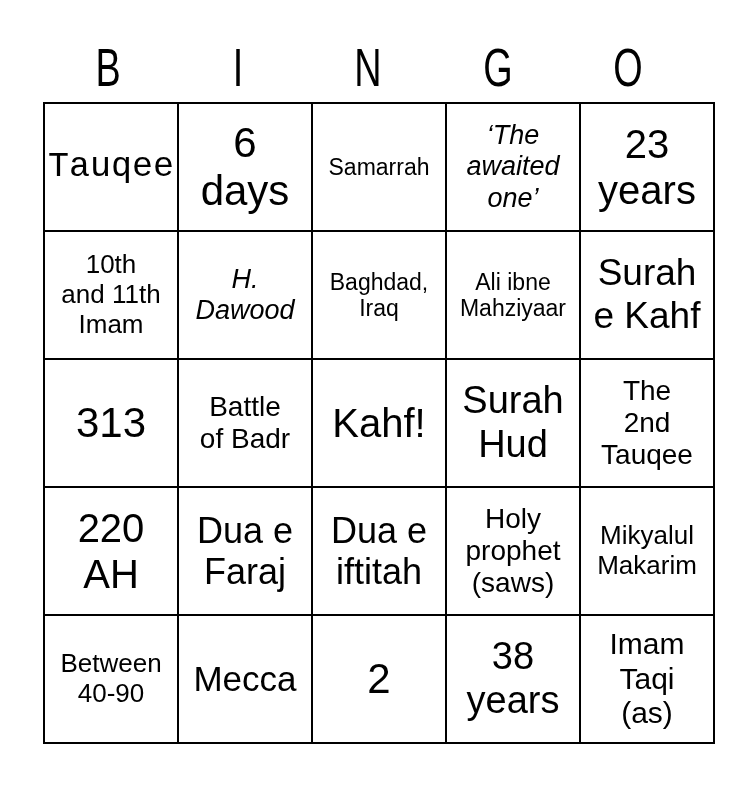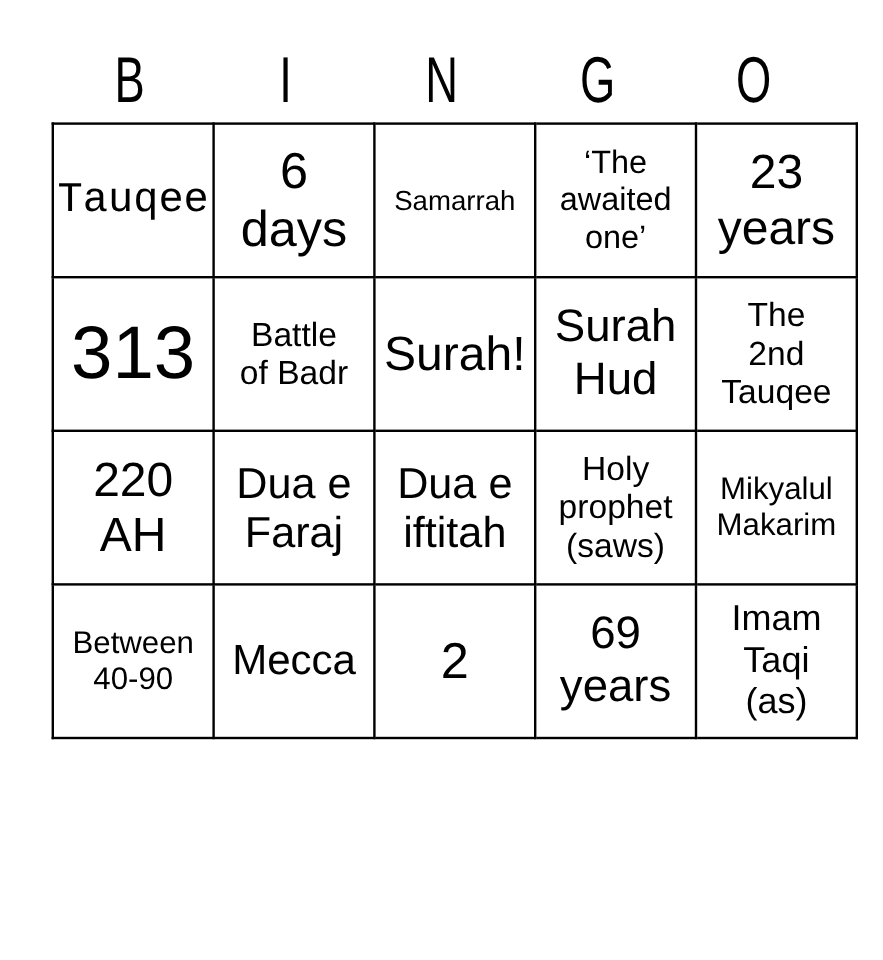--- a/index.html
+++ b/index.html
@@ -47,31 +47,31 @@
     vertical-align: middle;
     white-space: pre-line;
     line-height: 1.15;
     padding: 0 1px;
     overflow: hidden;
     cursor: pointer;
   }
   .fs23 { font-size: 23px; }
   .fs24 { font-size: 23px; }
   .fs26 { font-size: 26px; }
-  .fs27 { font-size: 27px; }
+  .fs27 { font-size: 27px; font-style: italic; }
   .fs28 { font-size: 28px; }
   .fs29 { font-size: 35px; font-family: Liberation Mono, monospace; }
   .fs30 { font-size: 30px; }
   .fs31 { font-size: 35px; }
   .fs36 { font-size: 36px; }
   .fs37 { font-size: 37px; }
   .fs38 { font-size: 38px; }
   .fs40 { font-size: 40px; border-radius: 11px; }
   .fs42 { font-size: 42px; }
-  .fs46 { font-size: 62px; }
+  .fs46 { font-size: 42px; }
 </style>
 </head>
 <body>
 
 <div class="card">
 
   <div class="bingo-header">
     <span class="letter">B</span>
     <span class="letter">I</span>
     <span class="letter">N</span>
@@ -86,24 +86,37 @@
         <td class="cell fs42">6
 days</td>
         <td class="cell fs24">Samarrah</td>
         <td class="cell fs27">‘The
 awaited
 one’</td>
         <td class="cell fs40">23
 years</td>
       </tr>
       <tr>
+        <td class="cell fs26">10th
+and 11th
+Imam</td>
+        <td class="cell fs27">H.
+Dawood</td>
+        <td class="cell fs24">Baghdad,
+Iraq</td>
+        <td class="cell fs23">Ali ibne
+Mahziyaar</td>
+        <td class="cell fs37">Surah
+e Kahf</td>
+      </tr>
+      <tr>
         <td class="cell fs46">313</td>
         <td class="cell fs28">Battle
 of Badr</td>
-        <td class="cell fs40">Surah!</td>
+        <td class="cell fs40">Kahf!</td>
         <td class="cell fs38">Surah
 Hud</td>
         <td class="cell fs28">The
 2nd
 Tauqee</td>
       </tr>
       <tr>
         <td class="cell fs40">220
 AH</td>
         <td class="cell fs36">Dua e
@@ -114,21 +127,21 @@
 prophet
 (saws)</td>
         <td class="cell fs26">Mikyalul
 Makarim</td>
       </tr>
       <tr>
         <td class="cell fs26">Between
 40-90</td>
         <td class="cell fs31">Mecca</td>
         <td class="cell fs42">2</td>
-        <td class="cell fs38">69
+        <td class="cell fs38">38
 years</td>
         <td class="cell fs30">Imam
 Taqi
 (as)</td>
       </tr>
     </tbody>
   </table>
 
 </div>
 

